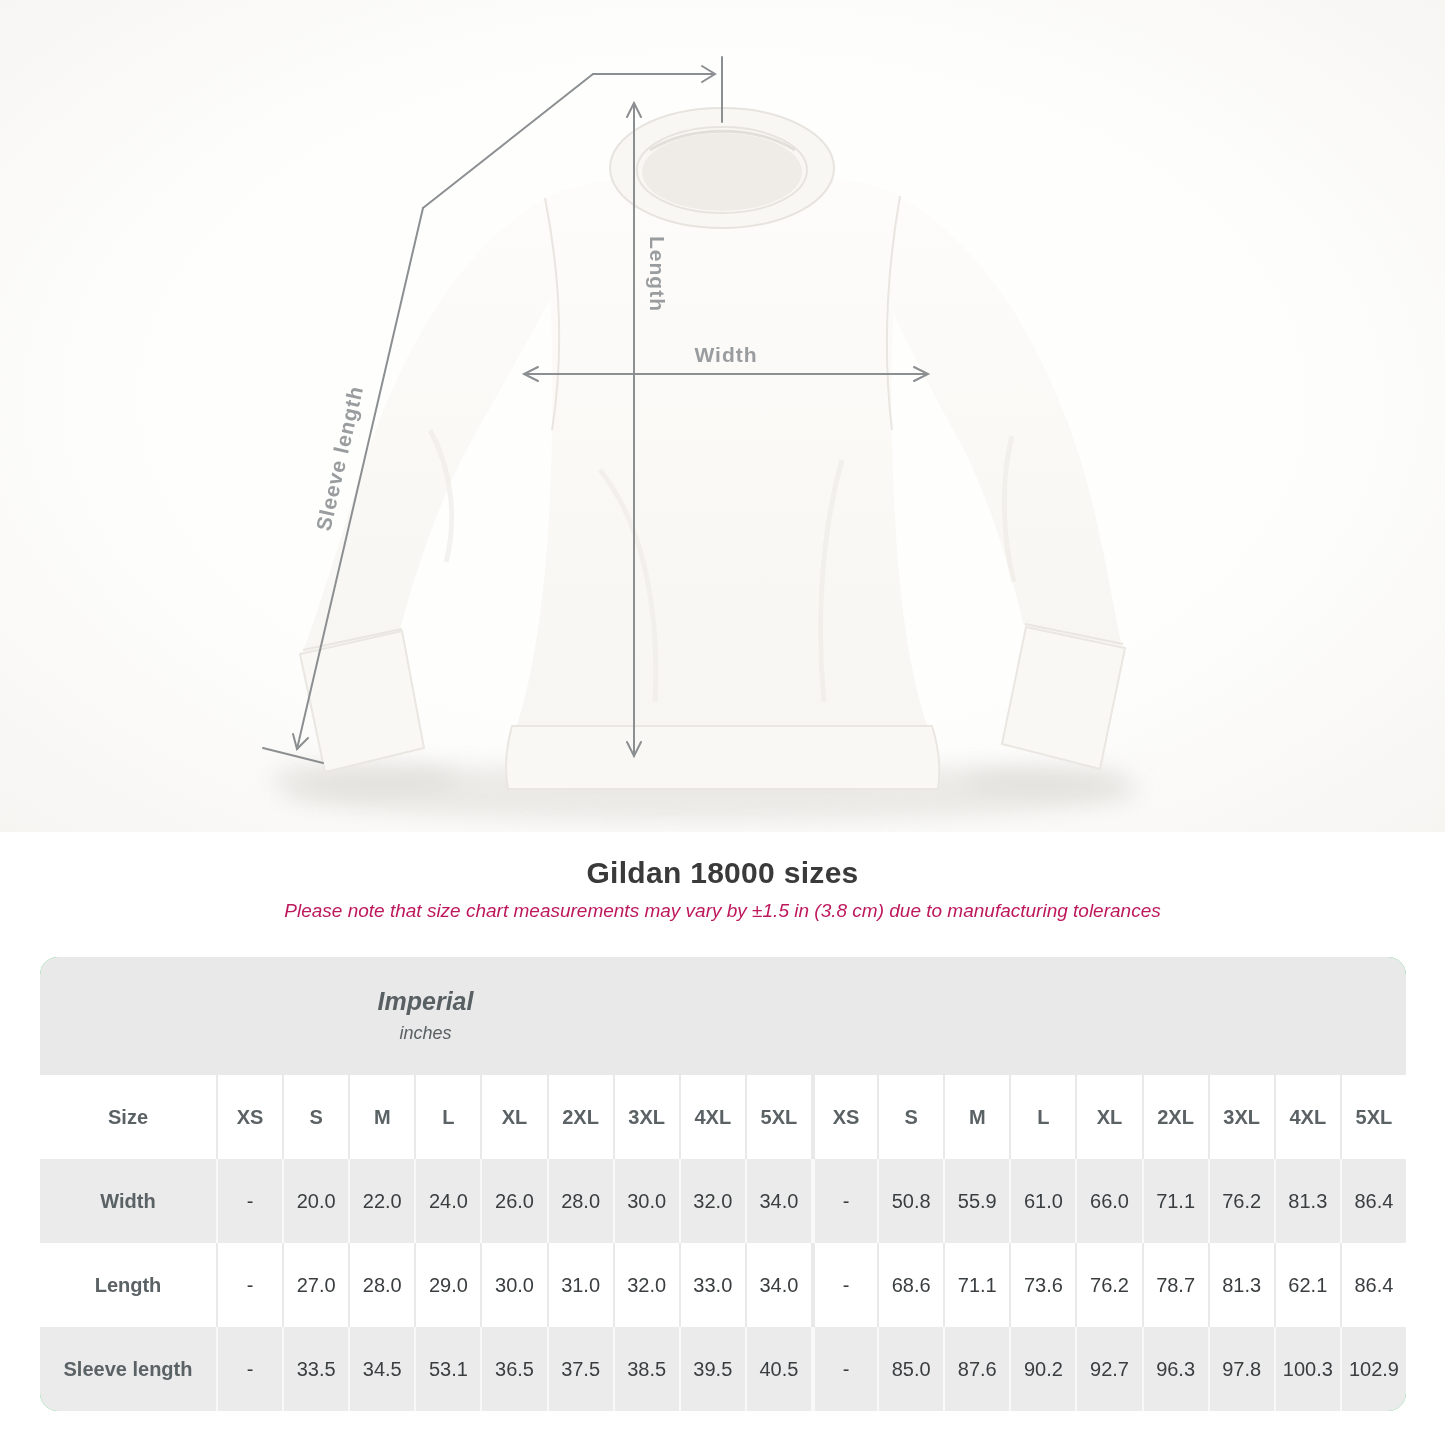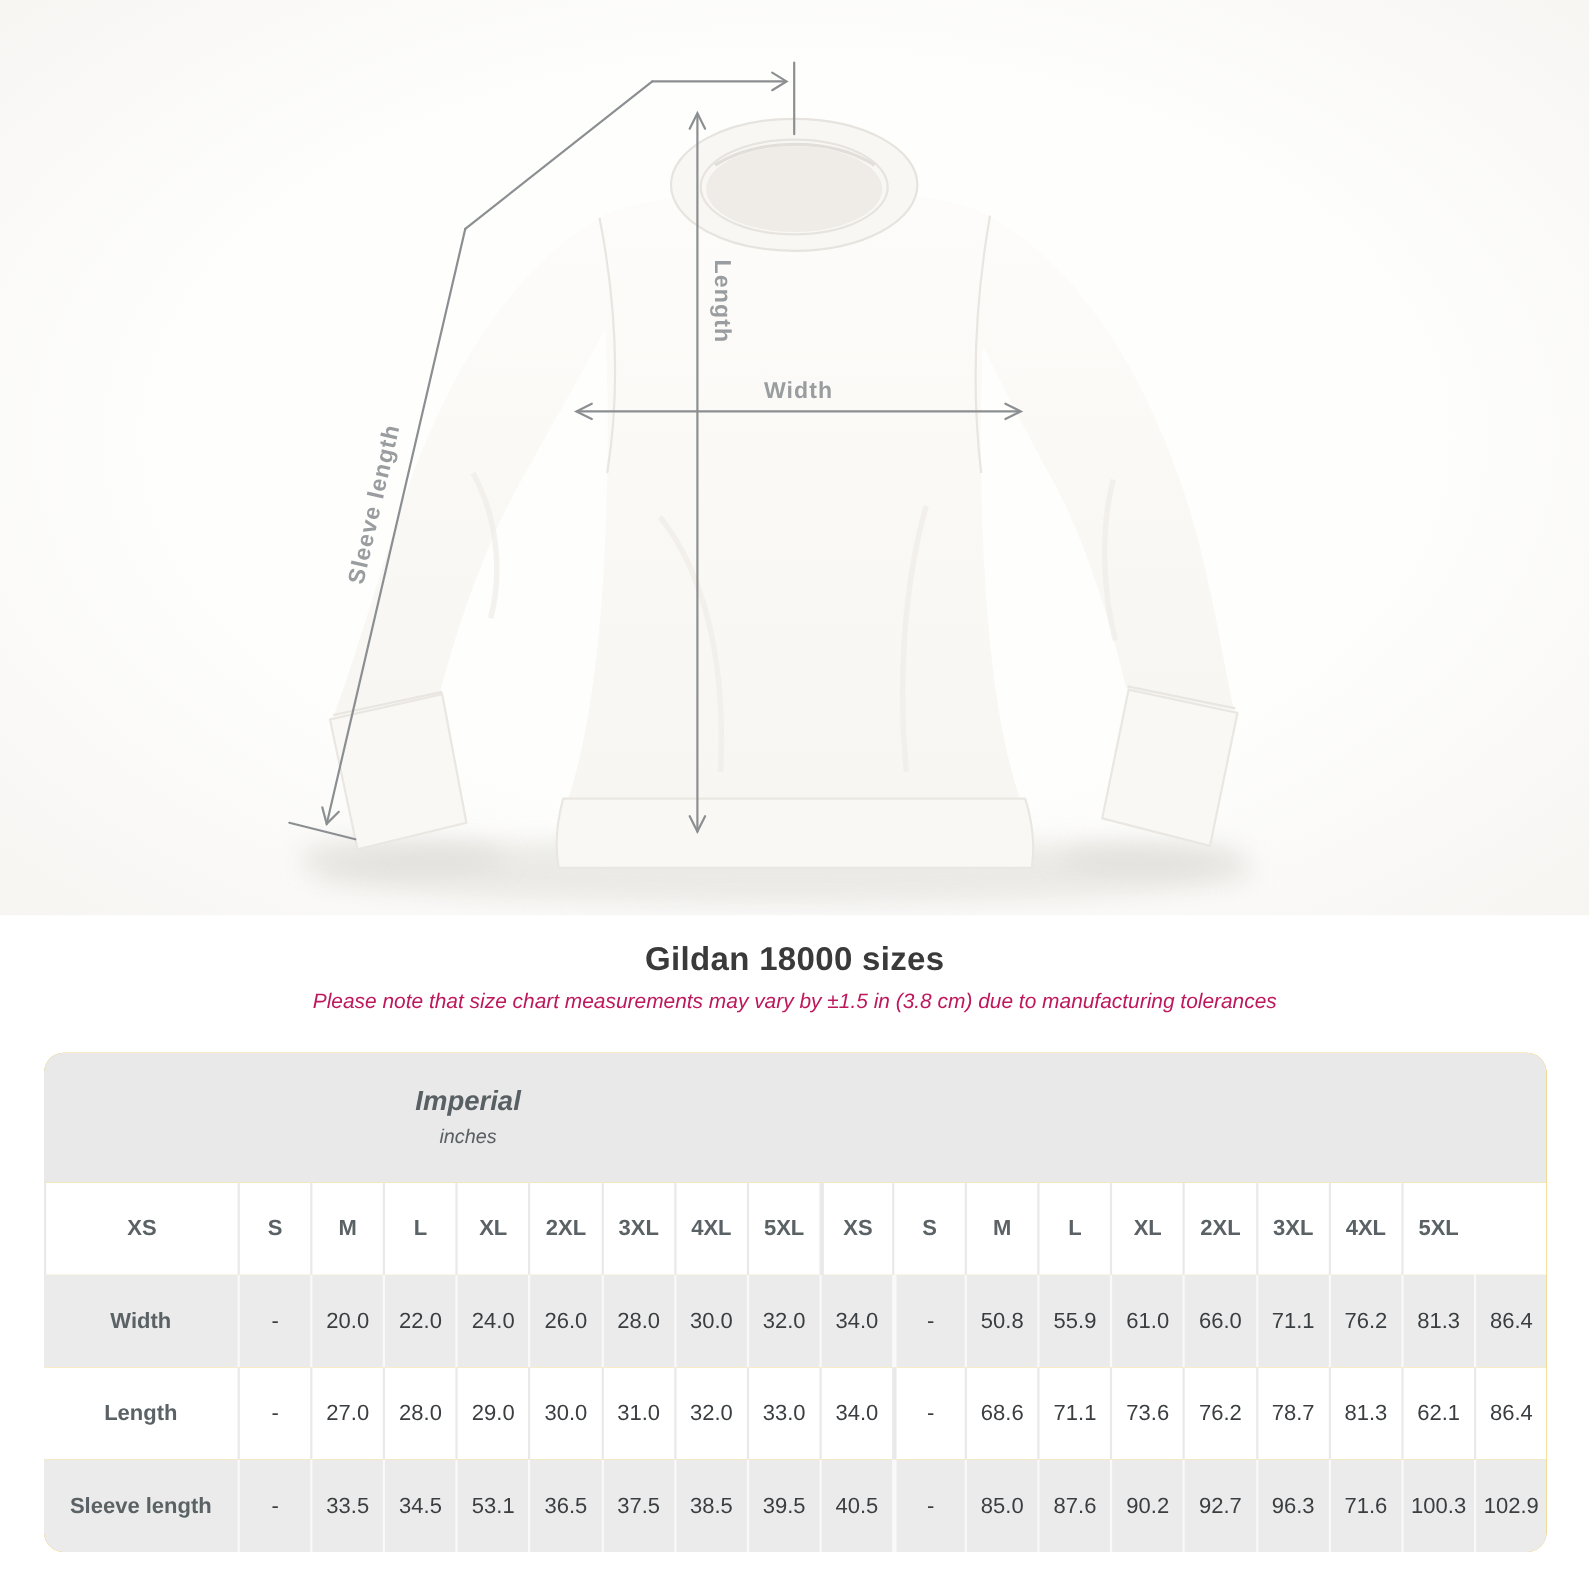--- a/index.html
+++ b/index.html
@@ -18,21 +18,21 @@
     margin:23px 0 0;text-align:center;font-size:30px;line-height:36px;
     font-weight:bold;color:#3a3a3a;letter-spacing:.3px;
   }
   .subtitle{
     margin:8px 0 0;text-align:center;font-style:italic;
     font-size:19px;line-height:24px;color:#be185d;
   }
   
   .size-table{
     width:1366px;margin:34px 0 0 40px;border-radius:18px;overflow:hidden;
-    background:#eab308;
+    background:#22c55e;
   }
   .thead{display:flex;background:#e9e9e9;height:118px;}
   .thead .group{display:flex;flex-direction:column;align-items:center;justify-content:center;}
   .thead .group.imp{width:771px;}
   .thead .group.met{width:595px;}
   .group-title{font-size:25px;font-weight:bold;font-style:italic;color:#596063;line-height:30px;}
   .group-unit{font-size:18px;font-style:italic;color:#596063;line-height:26px;margin-top:4px;}
   .row{display:grid;grid-template-columns:176px repeat(18,1fr);height:84px;}
   .row.white{background:#ffffff;}
   .row.gray{background:#ebebeb;}
@@ -160,20 +160,21 @@
 
   <div class="size-table">
     <div class="thead">
       <div class="group imp">
         <div class="group-title">Imperial</div>
         <div class="group-unit">inches</div>
       </div>
     </div>
     <div id="grid">
         <div class="row white">
+          <div class="cell label-cell hdr">Size</div>
           <div class="cell hdr">XS</div>
           <div class="cell hdr">S</div>
           <div class="cell hdr">M</div>
           <div class="cell hdr">L</div>
           <div class="cell hdr">XL</div>
           <div class="cell hdr">2XL</div>
           <div class="cell hdr">3XL</div>
           <div class="cell hdr">4XL</div>
           <div class="cell hdr">5XL</div>
           <div class="cell hdr metric-first">XS</div>
@@ -238,20 +239,20 @@
           <div class="cell ">37.5</div>
           <div class="cell ">38.5</div>
           <div class="cell ">39.5</div>
           <div class="cell ">40.5</div>
           <div class="cell metric-first">-</div>
           <div class="cell ">85.0</div>
           <div class="cell ">87.6</div>
           <div class="cell ">90.2</div>
           <div class="cell ">92.7</div>
           <div class="cell ">96.3</div>
-          <div class="cell ">71.6</div>
+          <div class="cell ">97.8</div>
           <div class="cell ">100.3</div>
           <div class="cell ">102.9</div>
         </div>
       </div>
   </div>
 
 </div>
 
 </body></html>

